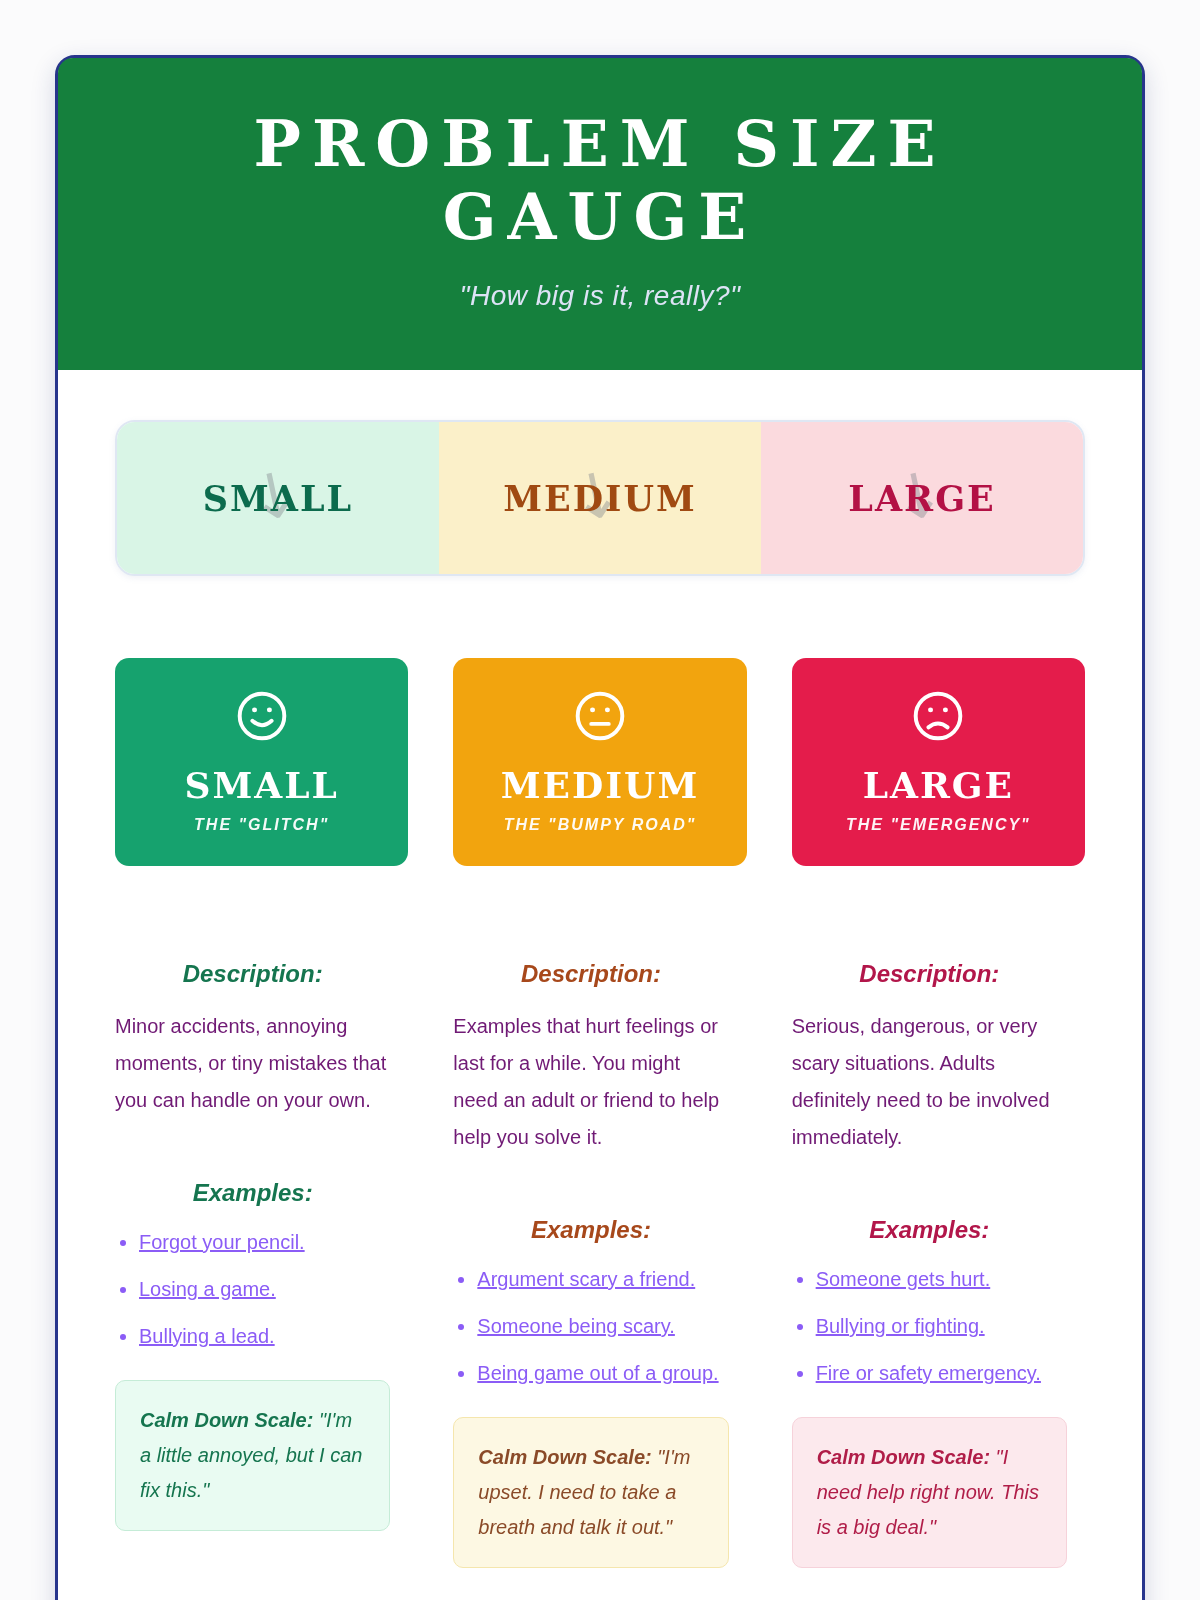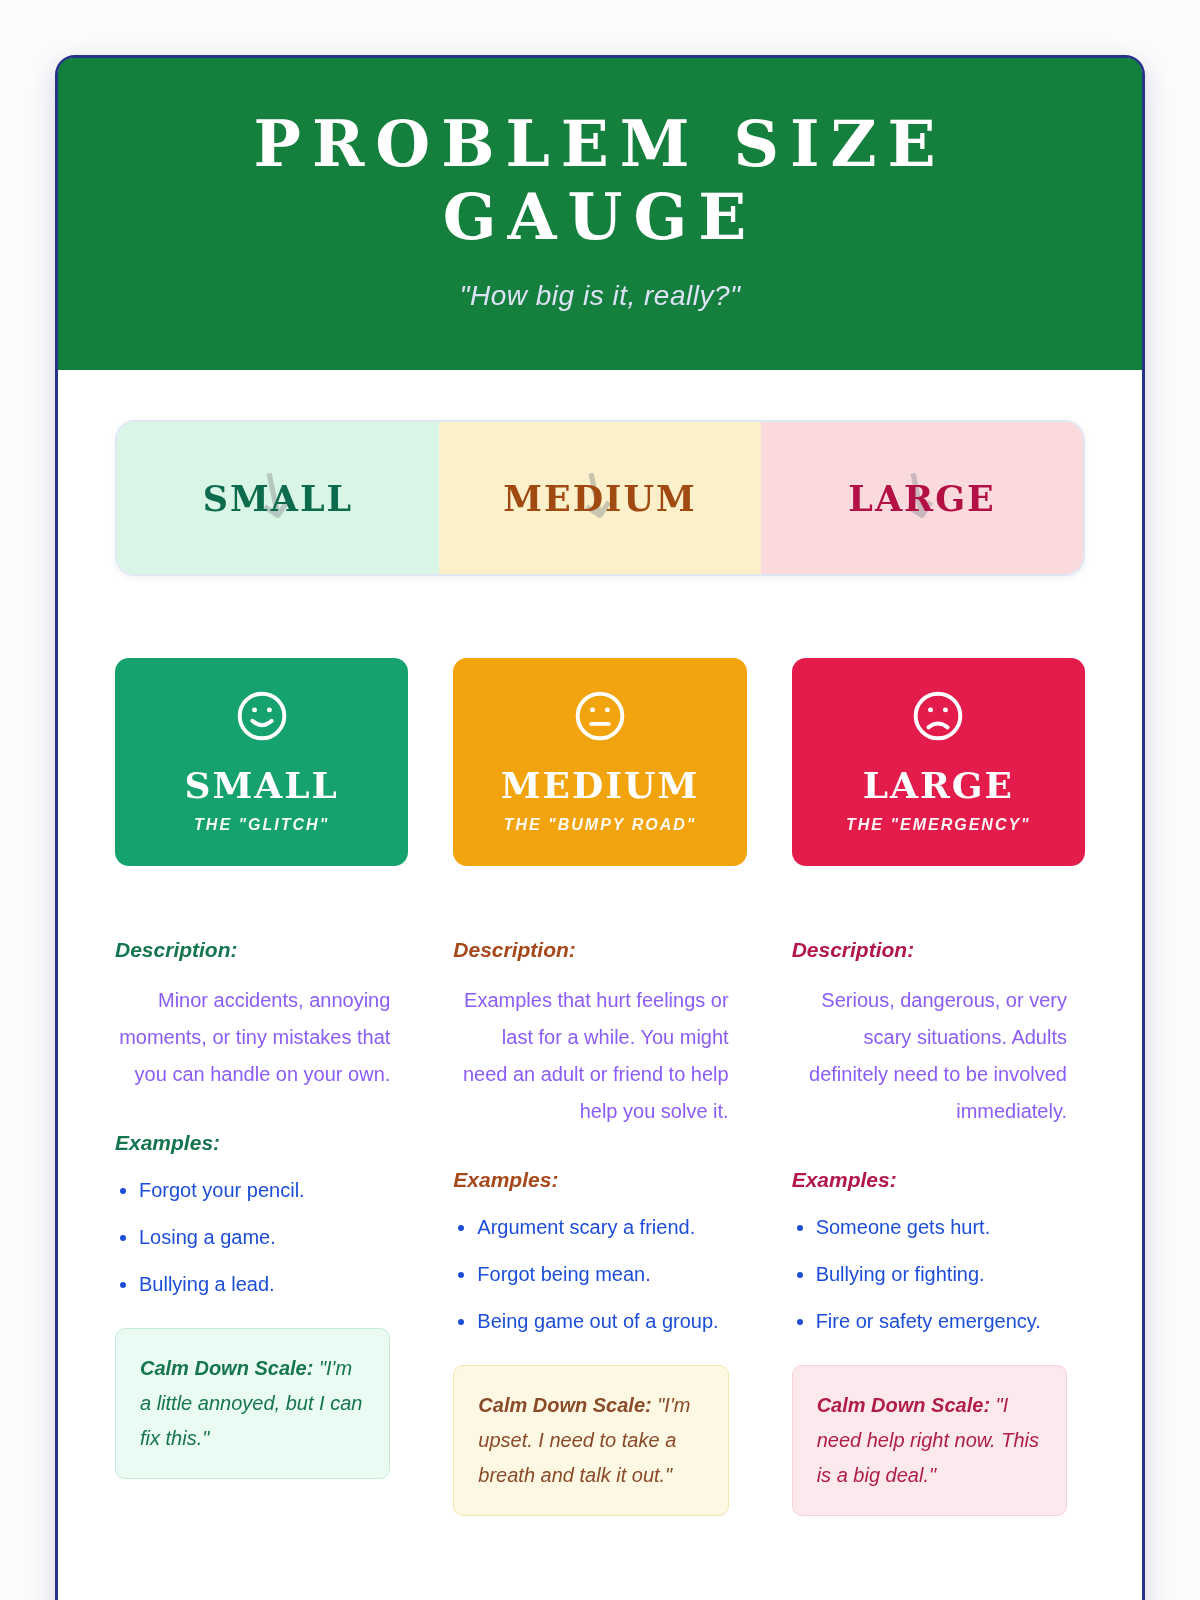--- a/index.html
+++ b/index.html
@@ -120,40 +120,41 @@
     font-size: 16px;
     letter-spacing: 2px;
     color: rgba(255,255,255,0.95);
   }
   
   .columns-row { margin-top: 34px; }
   .col { padding-right: 18px; }
   .section-heading {
     font-weight: bold;
     font-style: italic;
-    font-size: 21px;
-    margin-top: 38px;
+    font-size: 24px;
+    margin-top: 60px;
+    text-align: center;
   }
   .col.theme-small  .section-heading { color: #15754f; }
   .col.theme-medium .section-heading { color: #a7481b; }
   .col.theme-large  .section-heading { color: #b2164a; }
   .body-text {
     margin-top: 20px;
-    color: #8b5cf6;
+    color: #701a75;
     font-size: 20px;
     line-height: 1.85;
     max-width: 290px;
-    text-align: right;
   }
   .examples-list {
     margin: 20px 0 0;
     padding-left: 24px;
-    color: #1d4ed8;
+    color: #8b5cf6;
     font-size: 20px;
     max-width: 260px;
+    text-decoration: underline;
   }
   .examples-list li {
     margin-bottom: 16px;
     line-height: 1.55;
   }
   .calm-box {
     margin-top: 28px;
     border-radius: 10px;
     padding: 22px 24px;
     font-size: 20px;
@@ -250,21 +251,21 @@
         <span class="calm-quote">"I'm a little annoyed, but I can fix this."</span>
       </div>
     </div>
 
     <div class="col theme-medium">
       <div class="section-heading">Description:</div>
       <div class="body-text">Examples that hurt feelings or last for a while. You might need an adult or friend to help help you solve it.</div>
       <div class="section-heading">Examples:</div>
       <ul class="examples-list">
         <li>Argument scary a friend.</li>
-        <li>Forgot being mean.</li>
+        <li>Someone being scary.</li>
         <li>Being game out of a group.</li>
       </ul>
       <div class="calm-box">
         <span class="calm-label">Calm Down Scale: </span>
         <span class="calm-quote">"I'm upset. I need to take a breath and talk it out."</span>
       </div>
     </div>
 
     <div class="col theme-large">
       <div class="section-heading">Description:</div>

